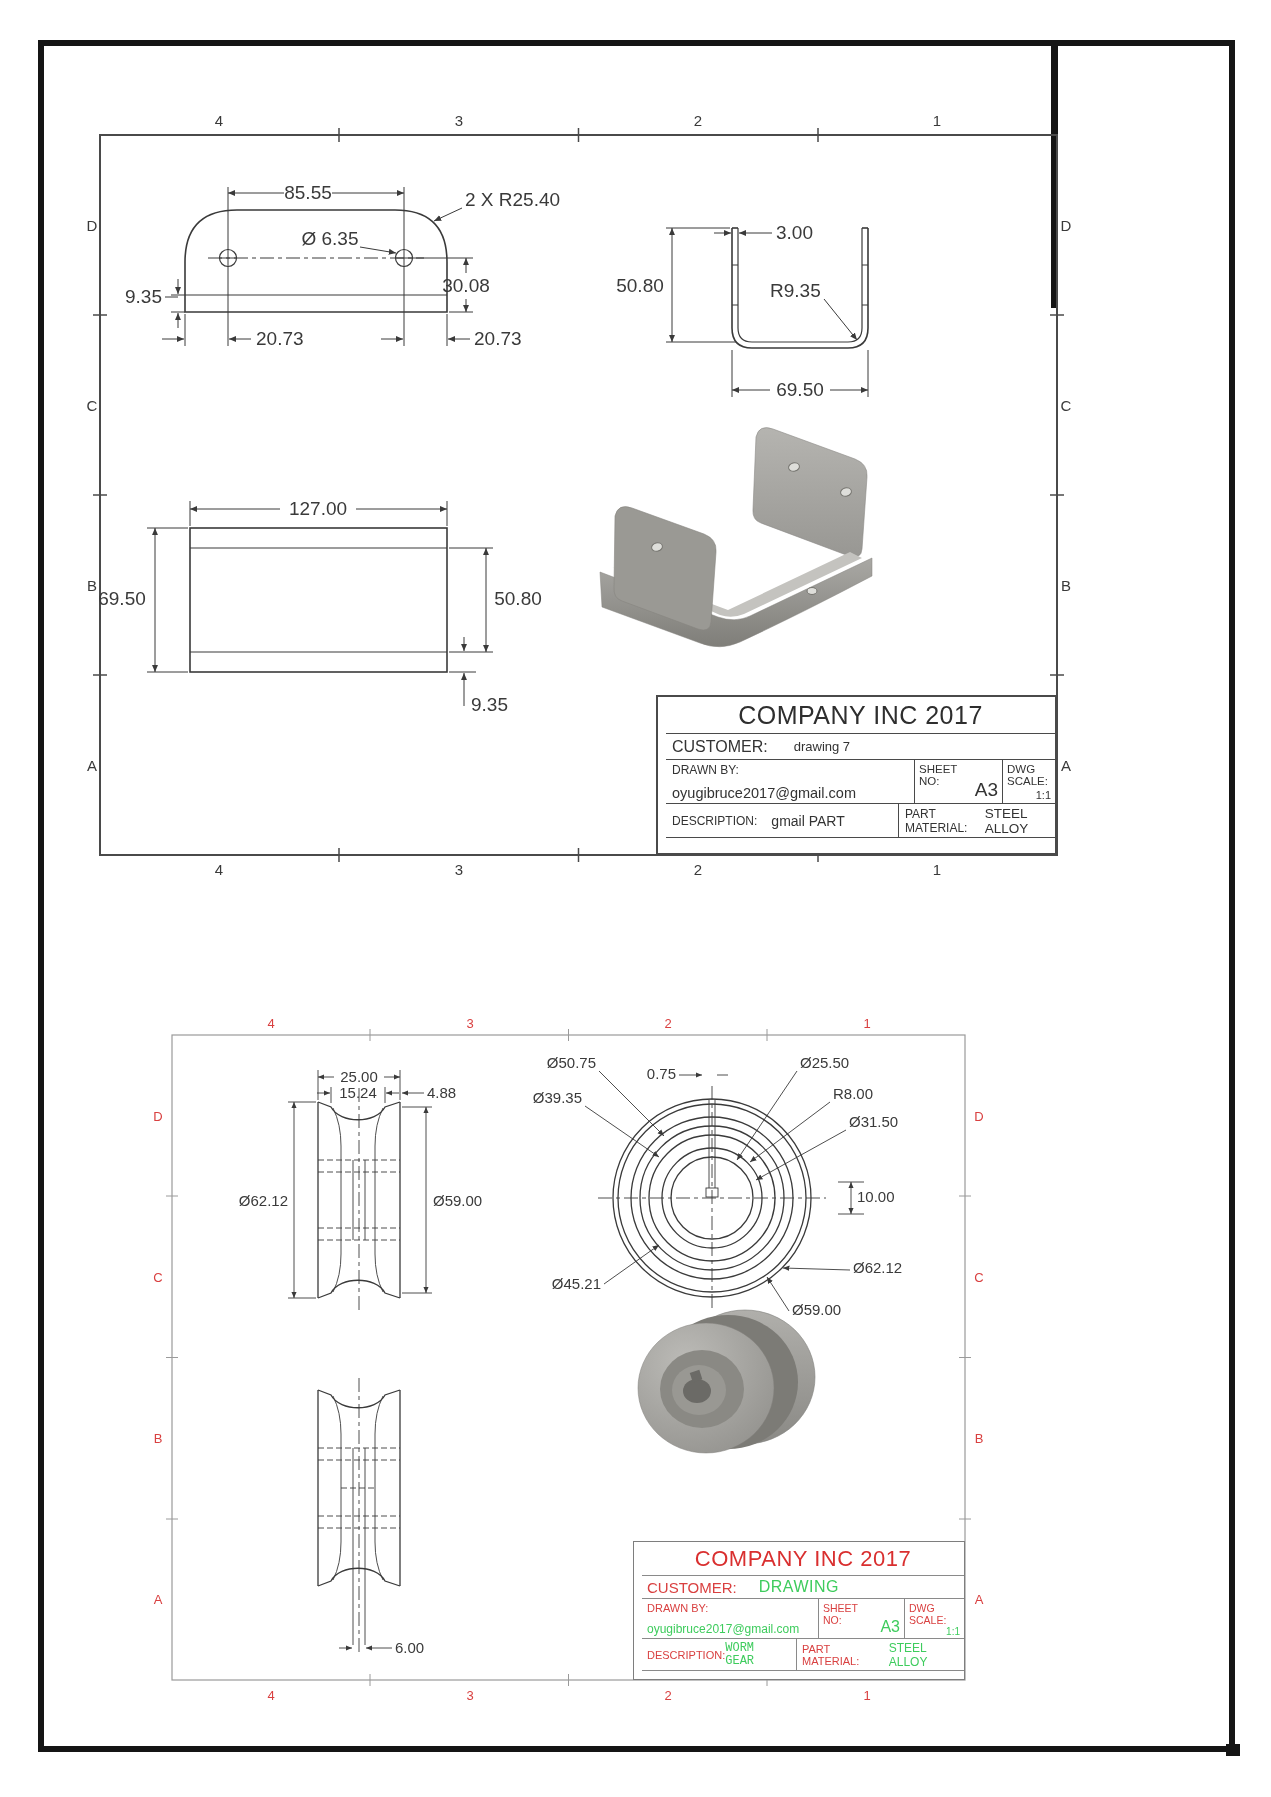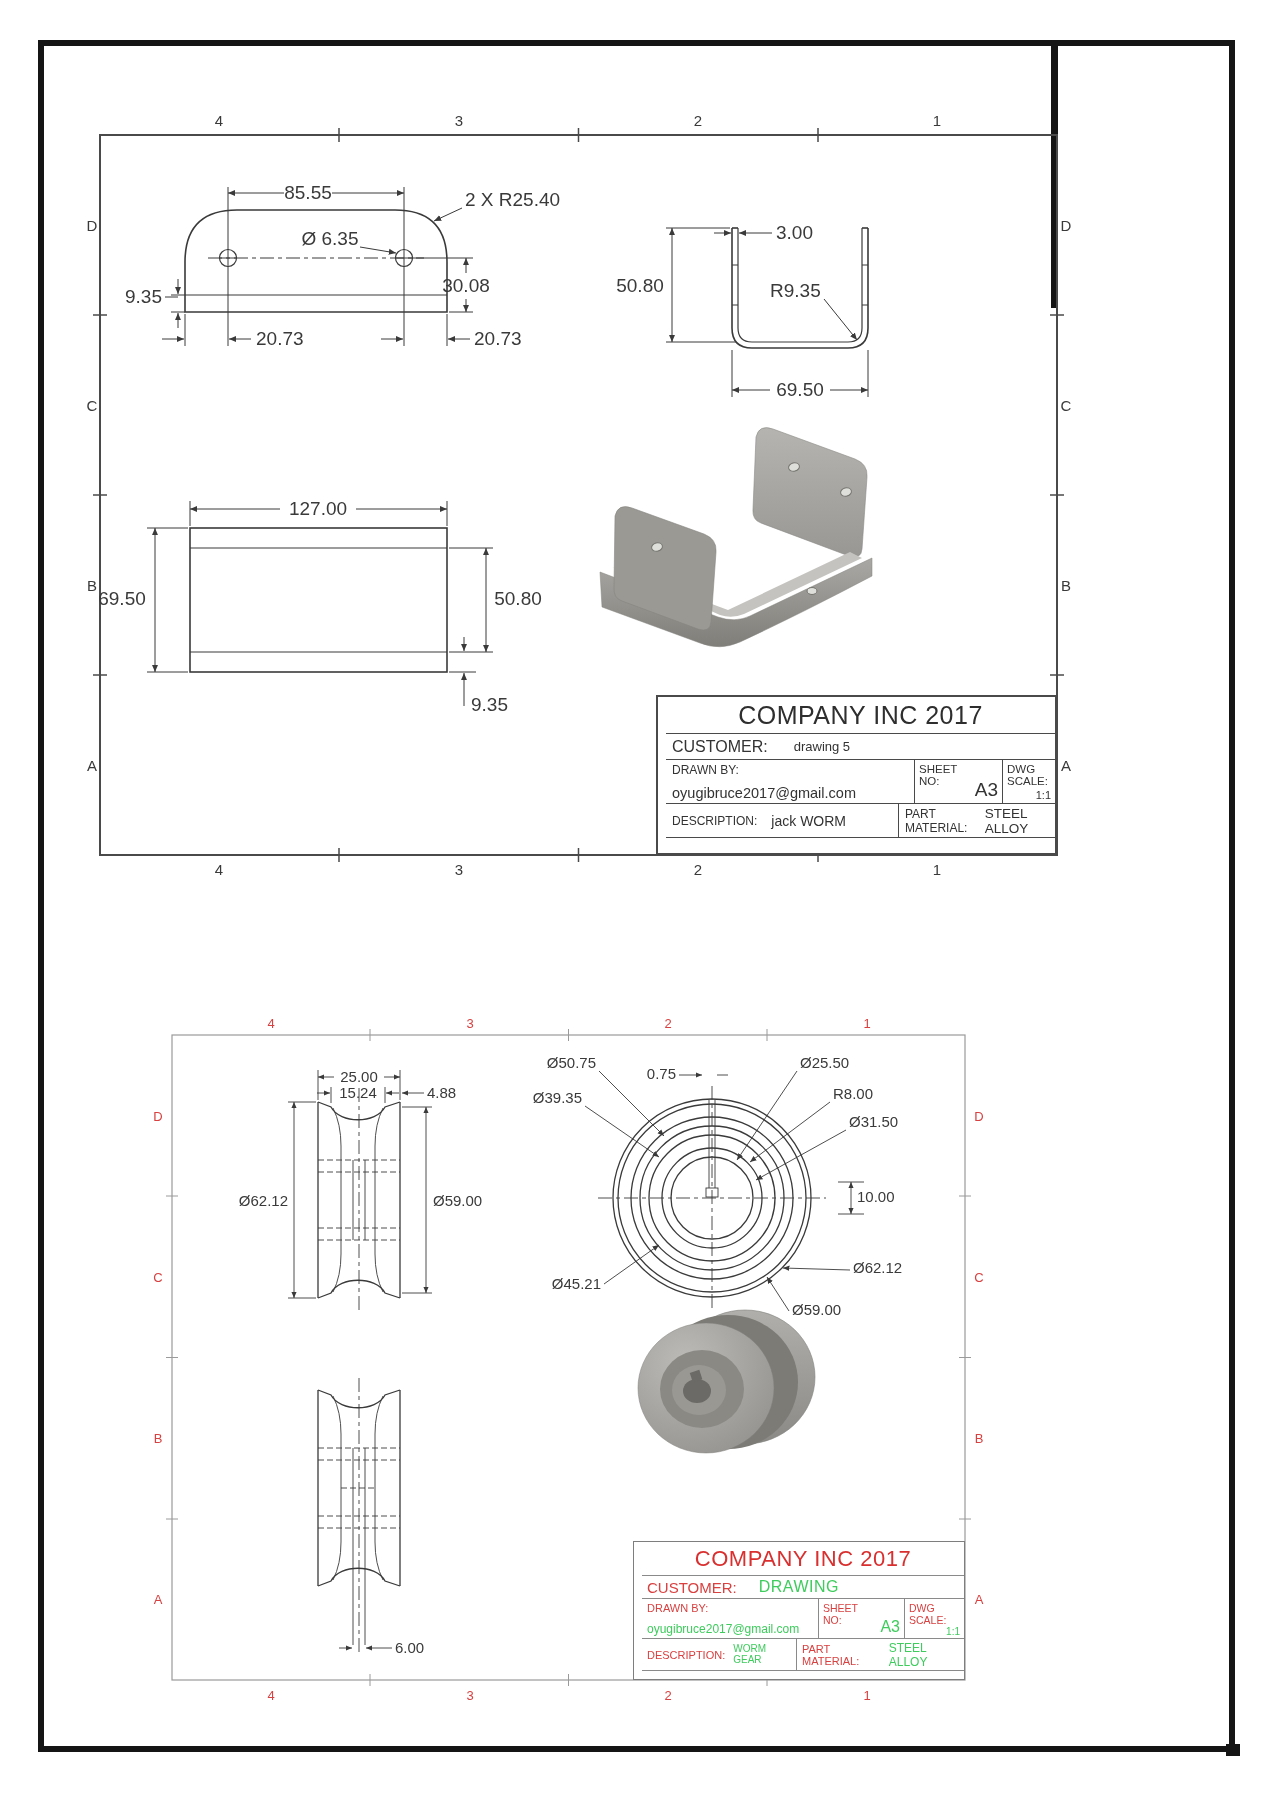--- a/index.html
+++ b/index.html
@@ -70,21 +70,21 @@
   .tb2 .r3 .c1 .val{font-size:12px;margin-top:auto;}
   .tb2 .r3 .c2{flex:0 0 86px;border-left:1px solid #8a8a8a;display:flex;padding:3px 4px 2px;}
   .tb2 .r3 .c2 .lab{font-size:10.5px;}
   .tb2 .r3 .c2 .val{font-size:16px;margin-top:auto;margin-left:3px;}
   .tb2 .r3 .c3{flex:1;border-left:1px solid #8a8a8a;display:flex;flex-direction:column;padding:3px 4px 2px;}
   .tb2 .r3 .c3 .lab{font-size:10.5px;}
   .tb2 .r3 .c3 .val{font-size:10px;margin-top:auto;align-self:flex-end;}
   .tb2 .r4{height:32px;display:flex;}
   .tb2 .r4 .c1{flex:0 0 154px;display:flex;align-items:center;padding:0 5px;}
   .tb2 .r4 .c1 .lab{font-size:11px;}
-  .tb2 .r4 .c1 .val{font-size:10px;margin-left:8px;width:50px;line-height:1.05;}
+  .tb2 .r4 .c1 .val{font-size:12px;width:50px;line-height:1.05;font-family:Liberation Mono, monospace;}
   .tb2 .r4 .c2{flex:1;border-left:1px solid #8a8a8a;display:flex;align-items:center;padding:0 5px;}
   .tb2 .r4 .c2 .lab{font-size:11px;}
   .tb2 .r4 .c2 .val{font-size:12px;margin-left:8px;}
   .tb2 .r5{flex:1;}
 </style>
 </head>
 <body>
 
 <div class="page">
   <div class="outer-frame"></div>
@@ -412,40 +412,40 @@
       <rect x="692" y="1371" width="10" height="10" fill="#6b6a66" transform="rotate(-18 697 1379)"></rect>
     </g>
   </svg>
 
   <div class="tb tb1">
     <div class="r1">
       <span class="company">COMPANY INC 2017</span>
     </div>
     <div class="row r2">
       <span class="lab">CUSTOMER:</span>
-      <span class="val">drawing 5</span>
+      <span class="val">drawing 7</span>
     </div>
     <div class="row r3">
       <div class="c1">
         <span class="lab">DRAWN BY:</span>
         <span class="val">oyugibruce2017@gmail.com</span>
       </div>
       <div class="c2">
         <span class="lab">SHEET NO:</span>
         <span class="val">A3</span>
       </div>
       <div class="c3">
         <span class="lab">DWG SCALE:</span>
         <span class="val">1:1</span>
       </div>
     </div>
     <div class="row r4">
       <div class="c1">
         <span class="lab">DESCRIPTION:</span>
-        <span class="val">jack WORM</span>
+        <span class="val">gmail PART</span>
       </div>
       <div class="c2">
         <span class="lab">PART MATERIAL:</span>
         <span class="val">STEEL ALLOY</span>
       </div>
     </div>
     <div class="row r5"></div>
   </div>
 
   <div class="tb tb2">

